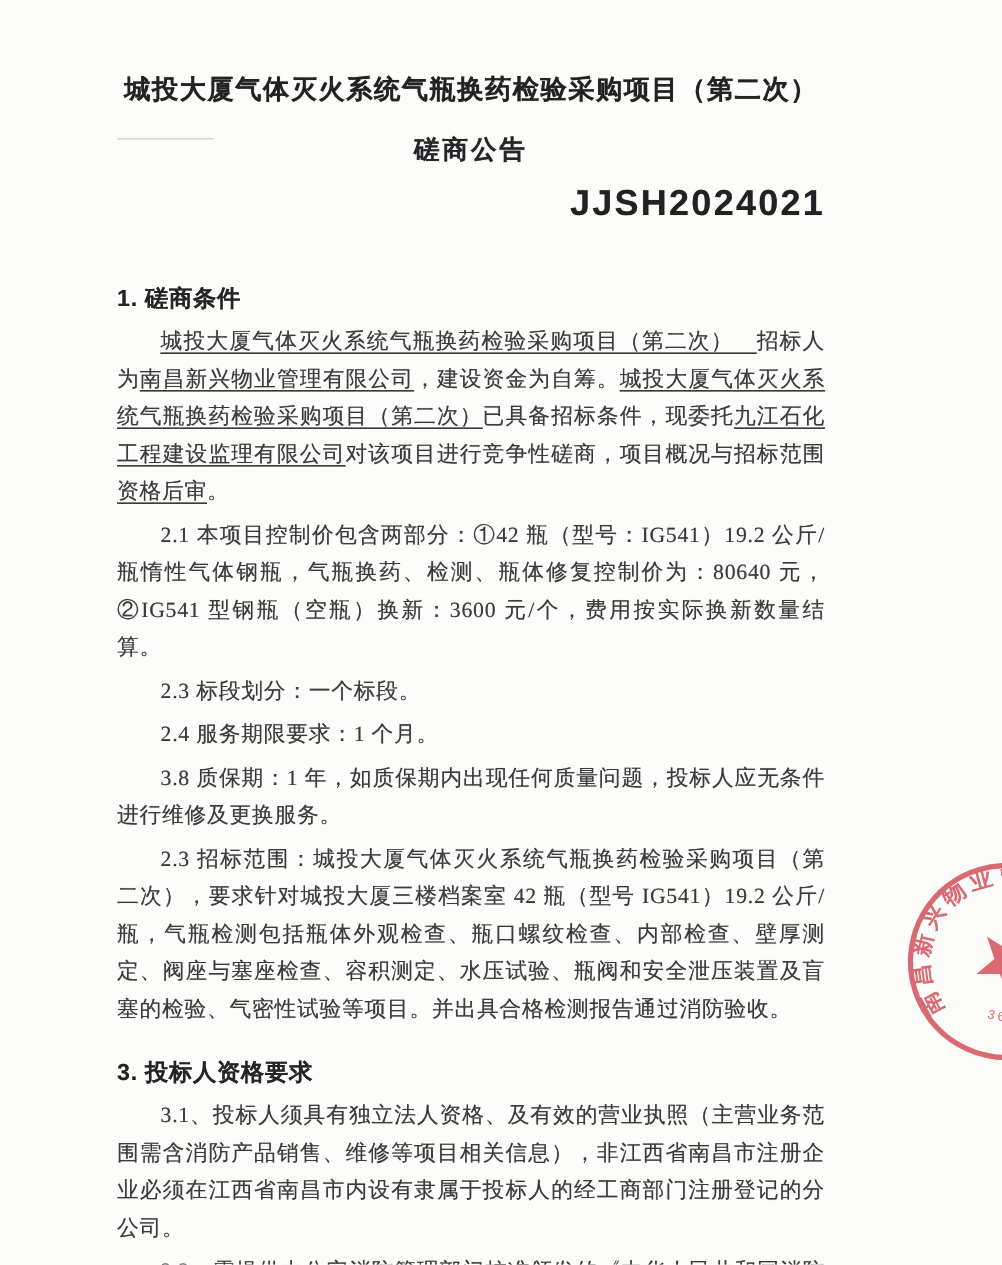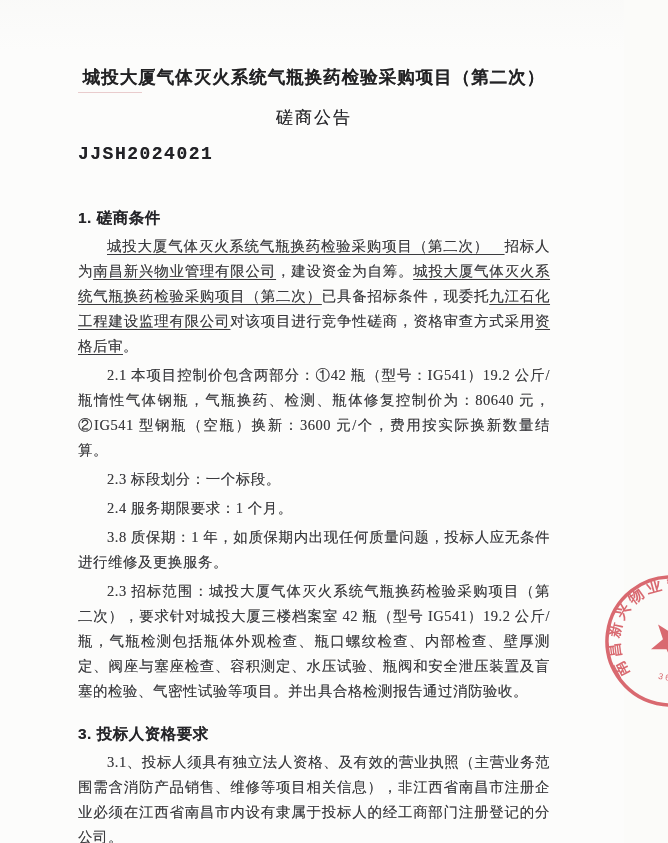--- a/index.html
+++ b/index.html
@@ -12,55 +12,55 @@
     overflow: hidden;
     position: relative;
     background: #fbfbf9;
     font-family: "Liberation Serif", "DejaVu Serif", serif;
     color: #3a3a3c;
   }
   .doc {
     position: relative;
     width: 624px;
     height: 843px;
-    padding: 64px 74px 0 78px;
+    padding: 46px 74px 0 78px;
     box-sizing: border-box;
     background:
       linear-gradient(180deg, rgba(245,245,243,.35) 0%, rgba(255,255,255,0) 6%),
       #fcfcfb;
   }
   .title {
     margin: 0;
     text-align: center;
     font-size: 17.5px;
     line-height: 26px;
     font-weight: bold;
     letter-spacing: 1px;
     color: #222224;
     text-shadow: 0 0 .5px rgba(40,40,40,.65);
   }
   .subtitle {
     margin: 16px 0 0;
     text-align: center;
     font-size: 17px;
     line-height: 24px;
-    font-weight: normal;
+    font-weight: bold;
     letter-spacing: 2px;
     color: #26262a;
     text-shadow: 0 0 .5px rgba(40,40,40,.6);
   }
   .doc-no {
     margin: 12px 0 0;
-    text-align: left;
-    font-size: 18px;
+    text-align: right;
+    font-size: 24px;
     line-height: 24px;
     font-weight: bold;
     letter-spacing: 1.5px;
     color: #222226;
-    font-family: Liberation Mono, monospace;
+    font-family: Liberation Sans, sans-serif;
     text-shadow: 0 0 .5px rgba(40,40,40,.6);
   }
   #sections { margin-top: 40px; }
   .sec-heading {
     margin: 18px 0 0;
     font-family: "Liberation Sans", "DejaVu Sans", sans-serif;
     font-size: 15.5px;
     line-height: 24px;
     font-weight: bold;
     color: #242428;
@@ -108,21 +108,21 @@
 <div class="doc">
 
   <div class="scan-line"></div>
 
   <h1 class="title">城投大厦气体灭火系统气瓶换药检验采购项目（第二次）</h1>
   <h2 class="subtitle">磋商公告</h2>
   <h3 class="doc-no">JJSH2024021</h3>
 
   <div id="sections">
       <div class="sec-heading">1. 磋商条件</div>
-      <p class="para"><span class="u">城投大厦气体灭火系统气瓶换药检验采购项目（第二次）　</span><span>招标人为</span><span class="u">南昌新兴物业管理有限公司</span><span>，建设资金为自筹。</span><span class="u">城投大厦气体灭火系统气瓶换药检验采购项目（第二次）</span><span>已具备招标条件，现委托</span><span class="u">九江石化工程建设监理有限公司</span><span>对该项目进行竞争性磋商，资格审查方式采用</span><span class="u">资格后审</span><span>。</span></p>
+      <p class="para"><span class="u">城投大厦气体灭火系统气瓶换药检验采购项目（第二次）　</span><span>招标人为</span><span class="u">南昌新兴物业管理有限公司</span><span>，建设资金为自筹。</span><span class="u">城投大厦气体灭火系统气瓶换药检验采购项目（第二次）</span><span>已具备招标条件，现委托</span><span class="u">九江石化工程建设监理有限公司</span><span>对该项目进行竞争性磋商，项目概况与招标范围</span><span class="u">资格后审</span><span>。</span></p>
       <p class="para"><span>2.1 本项目控制价包含两部分：①42 瓶（型号：IG541）19.2 公斤/瓶惰性气体钢瓶，气瓶换药、检测、瓶体修复控制价为：80640 元，②IG541 型钢瓶（空瓶）换新：3600 元/个，费用按实际换新数量结算。</span></p>
       <p class="para"><span>2.3 标段划分：一个标段。</span></p>
       <p class="para"><span>2.4 服务期限要求：1 个月。</span></p>
       <p class="para"><span>3.8 质保期：1 年，如质保期内出现任何质量问题，投标人应无条件进行维修及更换服务。</span></p>
       <p class="para"><span>2.3 招标范围：城投大厦气体灭火系统气瓶换药检验采购项目（第二次），要求针对城投大厦三楼档案室 42 瓶（型号 IG541）19.2 公斤/瓶，气瓶检测包括瓶体外观检查、瓶口螺纹检查、内部检查、壁厚测定、阀座与塞座检查、容积测定、水压试验、瓶阀和安全泄压装置及盲塞的检验、气密性试验等项目。并出具合格检测报告通过消防验收。</span></p>
       <div class="sec-heading">3. 投标人资格要求</div>
       <p class="para"><span>3.1、投标人须具有独立法人资格、及有效的营业执照（主营业务范围需含消防产品销售、维修等项目相关信息），非江西省南昌市注册企业必须在江西省南昌市内设有隶属于投标人的经工商部门注册登记的分公司。</span></p>
       <p class="para"><span>3.2、需提供由公安消防管理部门核准颁发的《中华人民共和国消防技术服务机构资质</span></p>
     </div>
 

